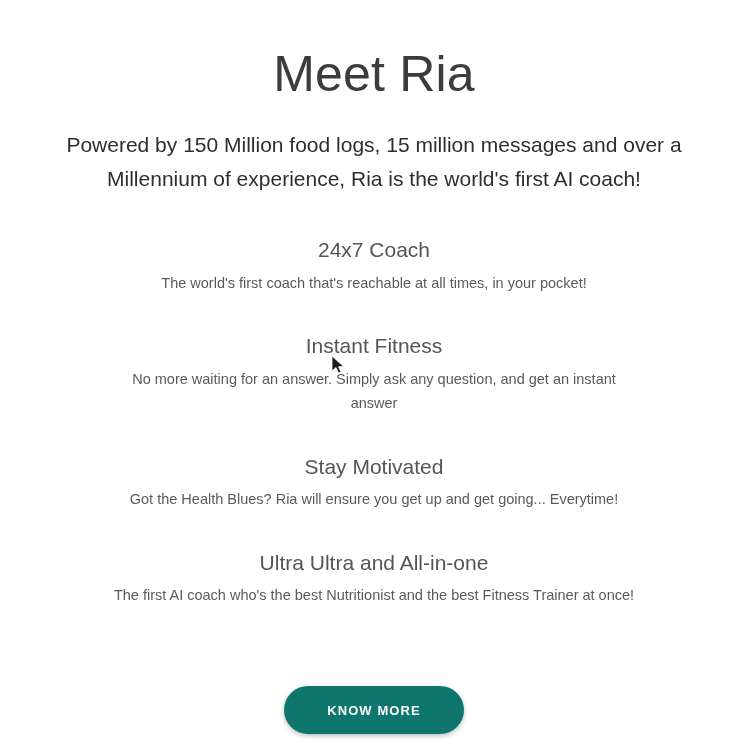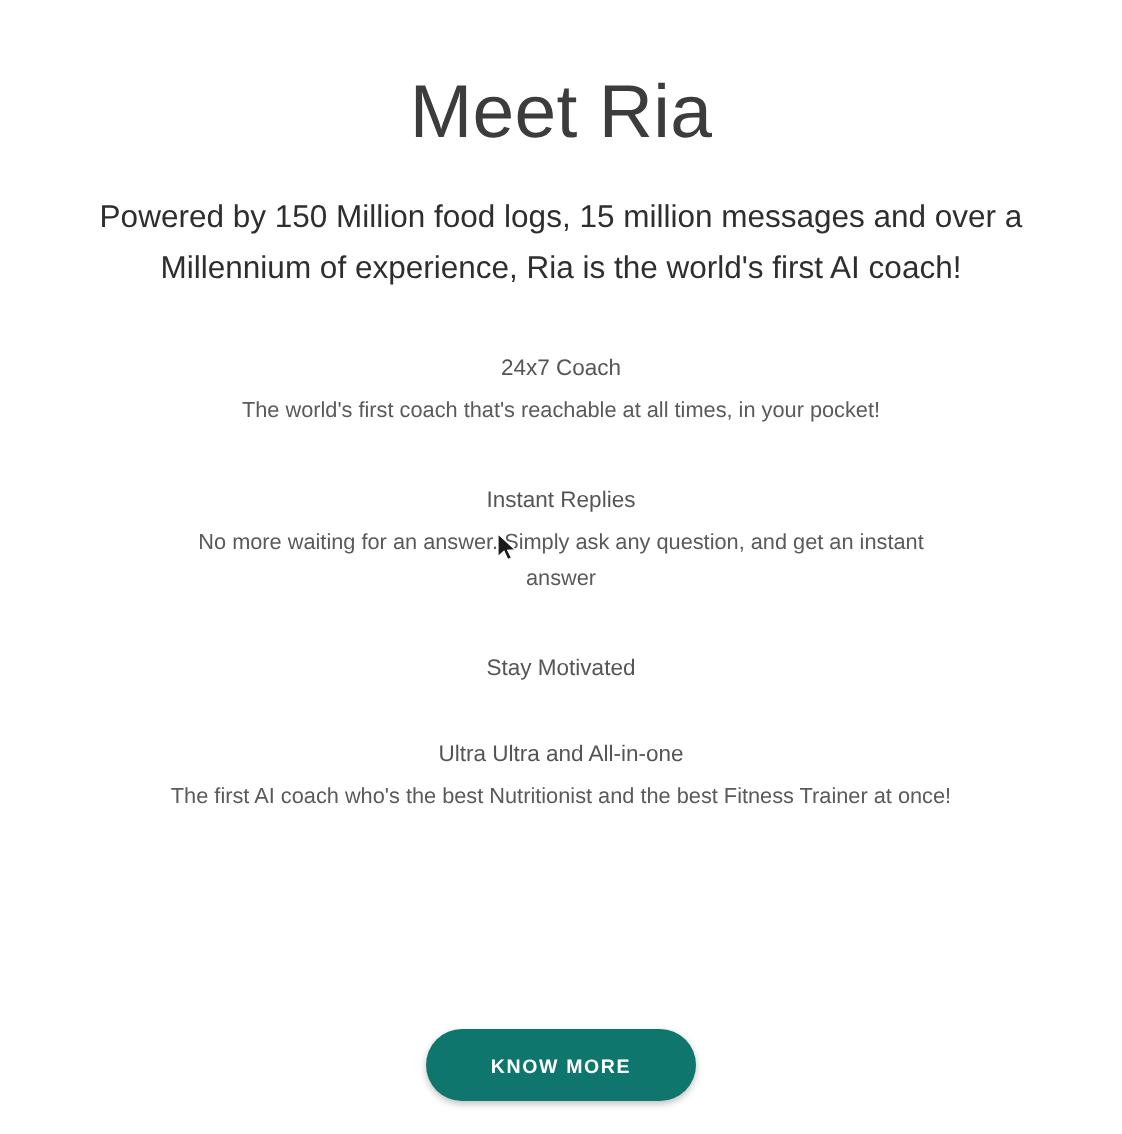--- a/index.html
+++ b/index.html
@@ -50,21 +50,21 @@
     margin-top: 40px;
   }
 
   .feature {
     text-align: center;
     margin-bottom: 36px;
   }
 
   .feature-title {
     margin: 0;
-    font-size: 15px;
+    font-size: 21px;
     font-weight: 400;
     color: #555555;
     line-height: 1.4;
   }
 
   .feature-desc {
     margin: 6px auto 0;
     max-width: 545px;
     font-size: 14.5px;
     font-weight: 400;
@@ -123,26 +123,27 @@
   <p class="hero-sub">Powered by 150 Million food logs, 15 million messages and over a Millennium of experience, Ria is the world's first AI coach!</p>
 
   <div class="features">
 
     <div class="feature feature-1">
       <h2 class="feature-title">24x7 Coach</h2>
       <p class="feature-desc">The world's first coach that's reachable at all times, in your pocket!</p>
     </div>
 
     <div class="feature feature-2">
-      <h2 class="feature-title">Instant Replies</h2>
+      <h2 class="feature-title">Instant Fitness</h2>
       <p class="feature-desc">No more waiting for an answer. Simply ask any question, and get an instant answer</p>
     </div>
 
     <div class="feature feature-3">
       <h2 class="feature-title">Stay Motivated</h2>
+      <p class="feature-desc">Got the Health Blues? Ria will ensure you get up and get going... Everytime!</p>
     </div>
 
     <div class="feature feature-4">
       <h2 class="feature-title">Ultra Ultra and All-in-one</h2>
       <p class="feature-desc">The first AI coach who's the best Nutritionist and the best Fitness Trainer at once!</p>
     </div>
 
   </div>
 
   <div class="cta-wrap">

